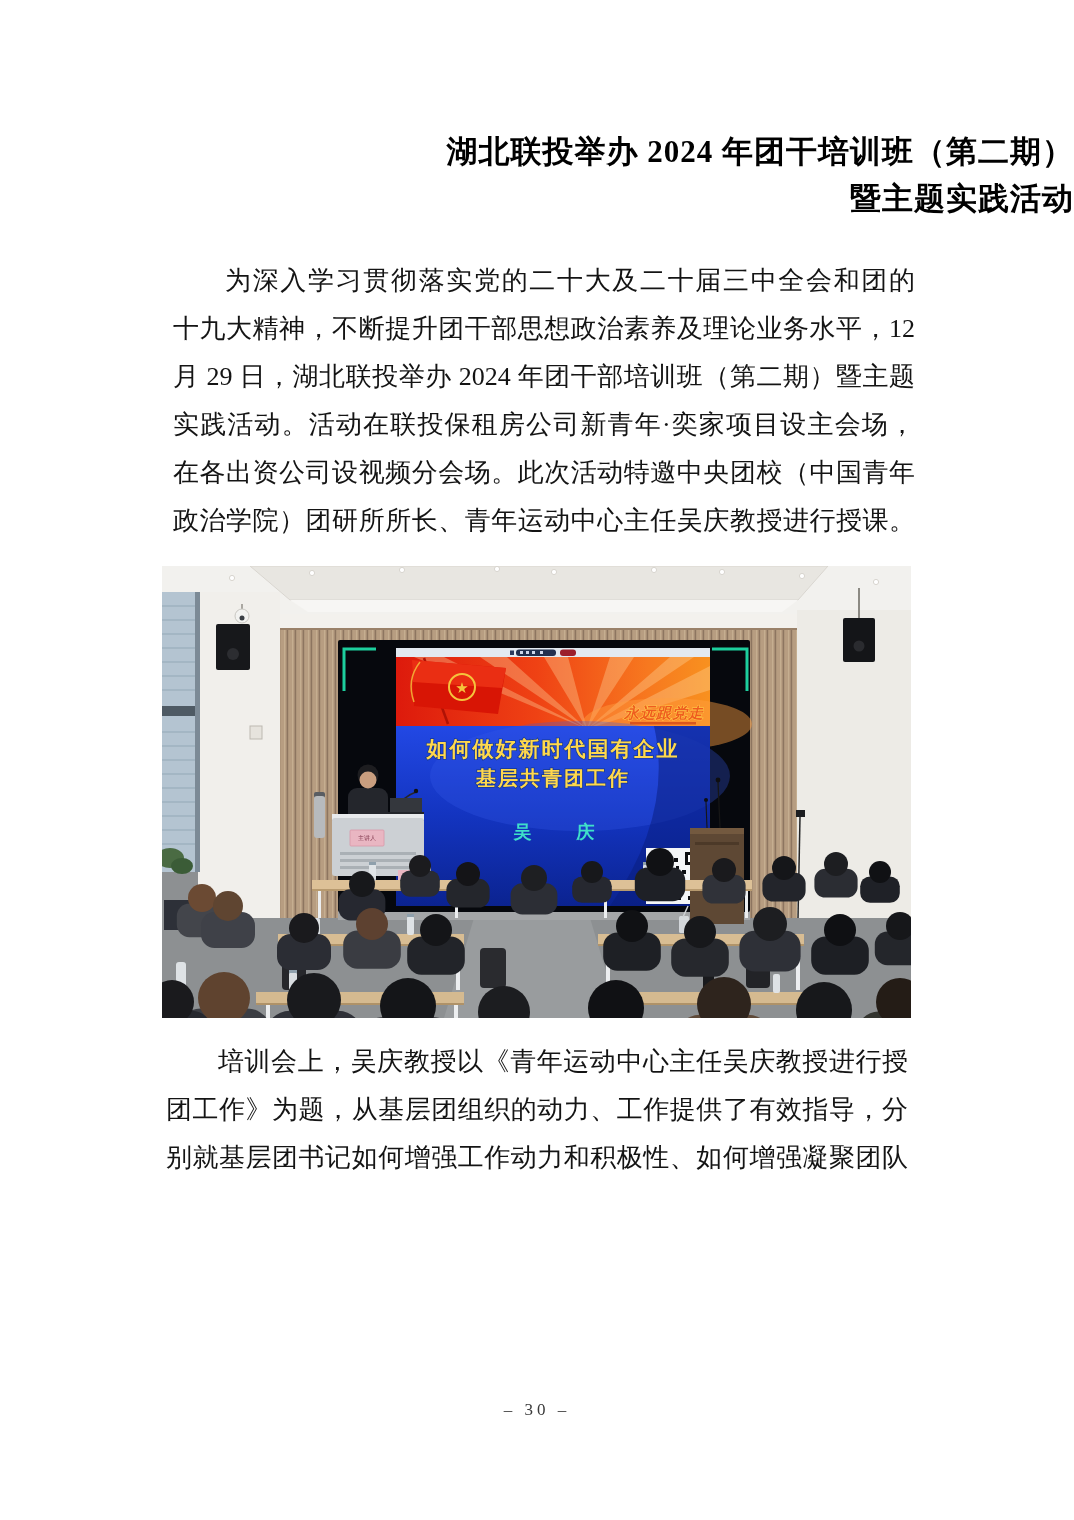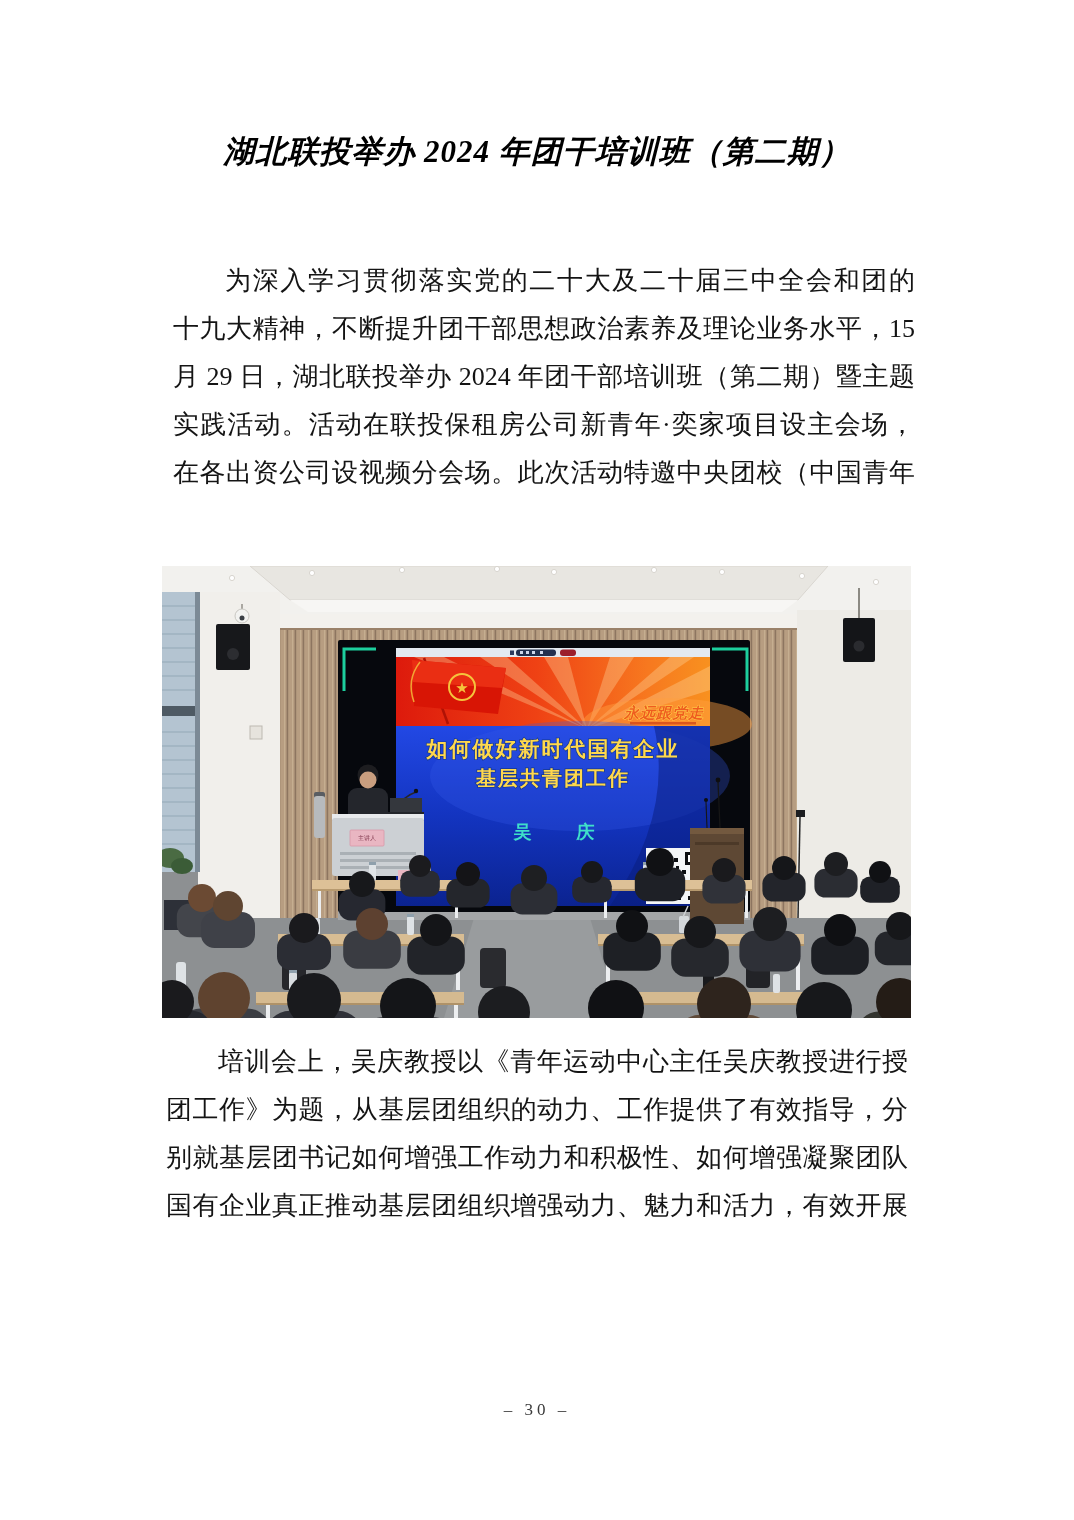--- a/index.html
+++ b/index.html
@@ -1,19 +1,19 @@
 <!DOCTYPE html>
 <html><head>
 <meta charset="utf-8">
 <style>
   html,body{margin:0;padding:0;background:#ffffff;}
   .page{position:relative;width:1074px;height:1520px;background:#ffffff;overflow:hidden;
         font-family:"Liberation Serif","DejaVu Serif",serif;color:#121212;}
-  .doc-title{position:absolute;left:0;top:128px;width:100%;text-align:center;
-             font-size:31px;font-weight:700;line-height:47px;letter-spacing:1px;color:#000;font-style:italic;}
+  .doc-title{position:absolute;left:0;top:128px;width:100%;text-align:right;
+             font-size:31px;font-weight:700;line-height:47px;letter-spacing:1px;color:#000;}
   .para{position:absolute;left:166px;width:742px;}
   .p1{top:257px;margin-left:7px;}
   .p2{top:1038px;}
   .pline{height:48px;line-height:48px;font-size:26px;color:#141414;
          text-align:justify;text-align-last:justify;overflow:hidden;}
   .pline.indent{text-indent:2em;}
   .photo-wrap{position:absolute;left:162px;top:566px;width:749px;height:452px;
               background:#8d9092;overflow:hidden;}
   .photo-wrap svg{display:block;width:100%;height:100%;}
   .pageno{position:absolute;left:0;top:1400px;width:100%;text-align:center;
@@ -28,28 +28,30 @@
          font-size:15px;letter-spacing:1px;fill:#ef5a1e;paint-order:stroke;stroke:#ffd34d;stroke-width:.9px;opacity:.95;}
   .card-t{font-family:"Liberation Sans","DejaVu Sans",sans-serif;font-size:6px;fill:#7c3348;}
 </style>
 </head>
 <body>
 
 <div class="page">
 
   <div class="doc-title">
     <div>湖北联投举办 2024 年团干培训班（第二期）</div>
+    <div>暨主题实践活动</div>
   </div>
 
   <div class="para p1">
     <div class="pline indent">为深入学习贯彻落实党的二十大及二十届三中全会和团的</div>
-    <div class="pline">十九大精神，不断提升团干部思想政治素养及理论业务水平，15</div>
+    <div class="pline">十九大精神，不断提升团干部思想政治素养及理论业务水平，12</div>
     <div class="pline">月 29 日，湖北联投举办 2024 年团干部培训班（第二期）暨主题</div>
     <div class="pline">实践活动。活动在联投保租房公司新青年·奕家项目设主会场，</div>
     <div class="pline">在各出资公司设视频分会场。此次活动特邀中央团校（中国青年</div>
+    <div class="pline">政治学院）团研所所长、青年运动中心主任吴庆教授进行授课。</div>
   </div>
 
   <div class="photo-wrap">
     <svg viewBox="0 0 749 452" preserveAspectRatio="none" xmlns="http://www.w3.org/2000/svg">
       <defs>
         <linearGradient id="gRed" x1="0" y1="0" x2="1" y2="0">
           <stop offset="0" stop-color="#dd1a0c"></stop>
           <stop offset="0.45" stop-color="#ef4214"></stop>
           <stop offset="0.8" stop-color="#f7781f"></stop>
           <stop offset="1" stop-color="#f8911f"></stop>
@@ -391,18 +393,17 @@
           <rect x="295.2" y="456.4" width="93.60000000000001" height="62.4" rx="23.400000000000002" fill="#2a2c32"></rect>
           <circle cx="342" cy="446" r="26" fill="#1c1d20"></circle>
         </g>
     </svg>
   </div>
 
   <div class="para p2">
     <div class="pline indent">培训会上，吴庆教授以《青年运动中心主任吴庆教授进行授课</div>
     <div class="pline">团工作》为题，从基层团组织的动力、工作提供了有效指导，分</div>
     <div class="pline">别就基层团书记如何增强工作动力和积极性、如何增强凝聚团队</div>
-    <div class="pline">国有企业真正推动基层团组织增强动力、魅力和活力，有效开展</div>
   </div>
 
   <div class="pageno">– 30 –</div>
 
 </div>
 
 </body></html>

